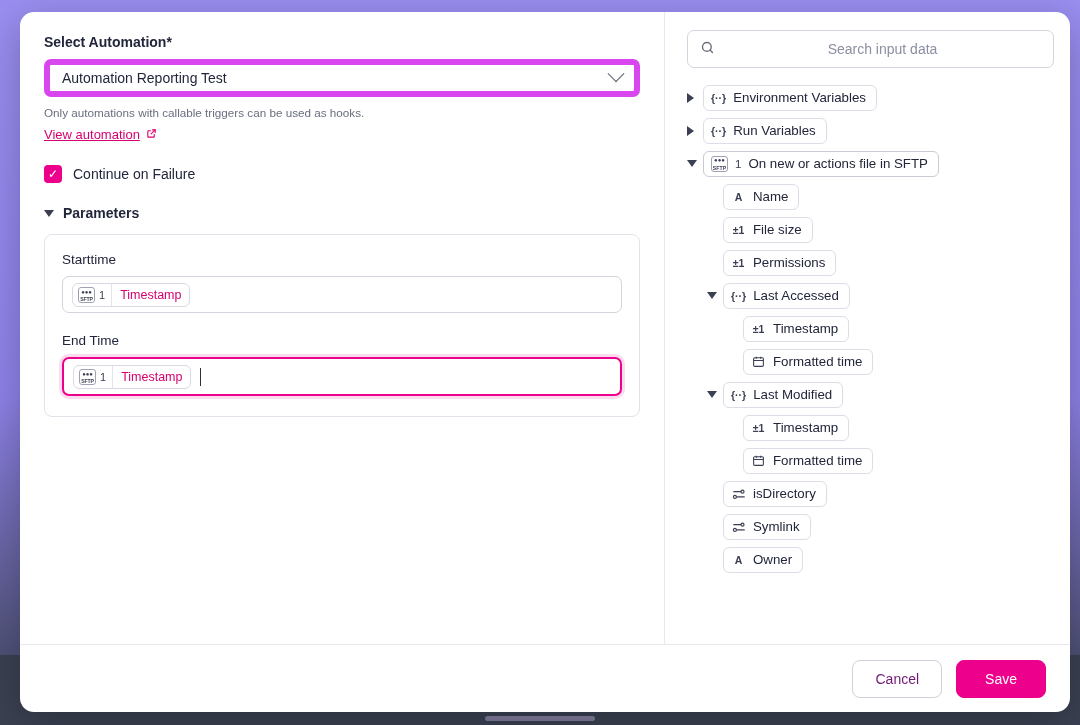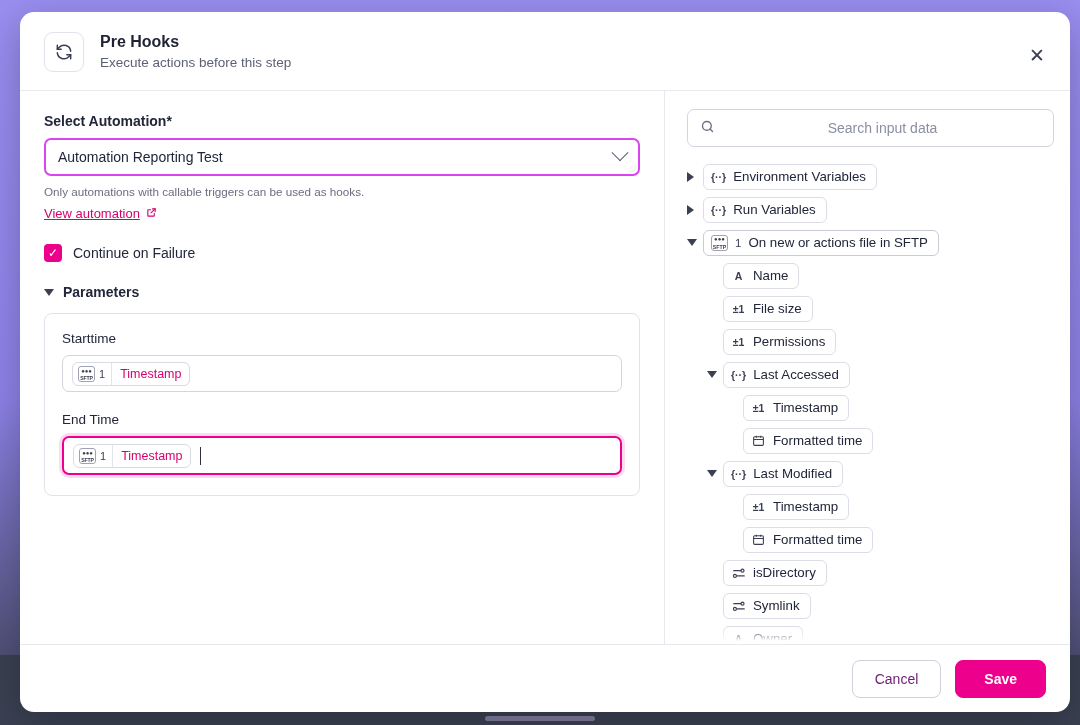--- a/index.html
+++ b/index.html
@@ -83,21 +83,21 @@
   }
   
   .field-label {
     font-size: 14px;
     color: #22263a;
     font-weight: bold;
     margin-bottom: 9px;
   }
   .select-box {
     height: 38px;
-    border: 2px solid #d946ef;
+    border: 6px solid #d946ef;
     border-radius: 7px;
     display: flex; align-items: center;
     padding: 0 12px;
     font-size: 14px;
     color: #22263a;
     justify-content: space-between;
     background: #fff;
     cursor: pointer;
   }
   .chev {
@@ -295,21 +295,21 @@
   }
   .btn-cancel {
     background: #fff;
     border: 1px solid #cfd0da;
     color: #701a75;
   }
   .btn-save {
     background: #ec008c;
     border: 1px solid #ec008c;
     color: #fff;
-    font-weight: bold;
+    font-weight: normal;
     padding: 0 28px;
   }
   .scroll-dim {
     position: absolute;
     left: 22px; right: 16px; bottom: 0;
     height: 16px;
     background: linear-gradient(180deg, rgba(255,255,255,0) 0%, #fff 80%);
     pointer-events: none;
   }
   .bottom-handle{
@@ -321,35 +321,20 @@
     z-index:4;
   }
 </style>
 </head>
 <body>
 
 <div id="app">
 
   <div class="modal">
 
-    <div class="modal-header">
-      <div class="hdr-icon">
-        <svg width="20" height="20" viewBox="0 0 24 24" fill="none" stroke="#3b3f52" stroke-width="1.8" stroke-linecap="round">
-          <path d="M20 11A8 8 0 0 0 6.3 6.3L4 8.5"></path>
-          <path d="M4 13a8 8 0 0 0 13.7 4.7L20 15.5"></path>
-          <polyline points="4,4 4,8.6 8.6,8.6"></polyline>
-          <polyline points="20,20 20,15.4 15.4,15.4"></polyline>
-        </svg>
-      </div>
-      <div class="hdr-text">
-        <div class="hdr-title">Pre Hooks</div>
-        <div class="hdr-sub">Execute actions before this step</div>
-      </div>
-      <button class="close-btn">✕</button>
-    </div>
 
     <div class="modal-body">
 
       <div class="left-pane">
 
         <div class="field-label">Select Automation*</div>
 
         <div class="select-box">
           <span>Automation Reporting Test</span>
           <span class="chev"></span>

